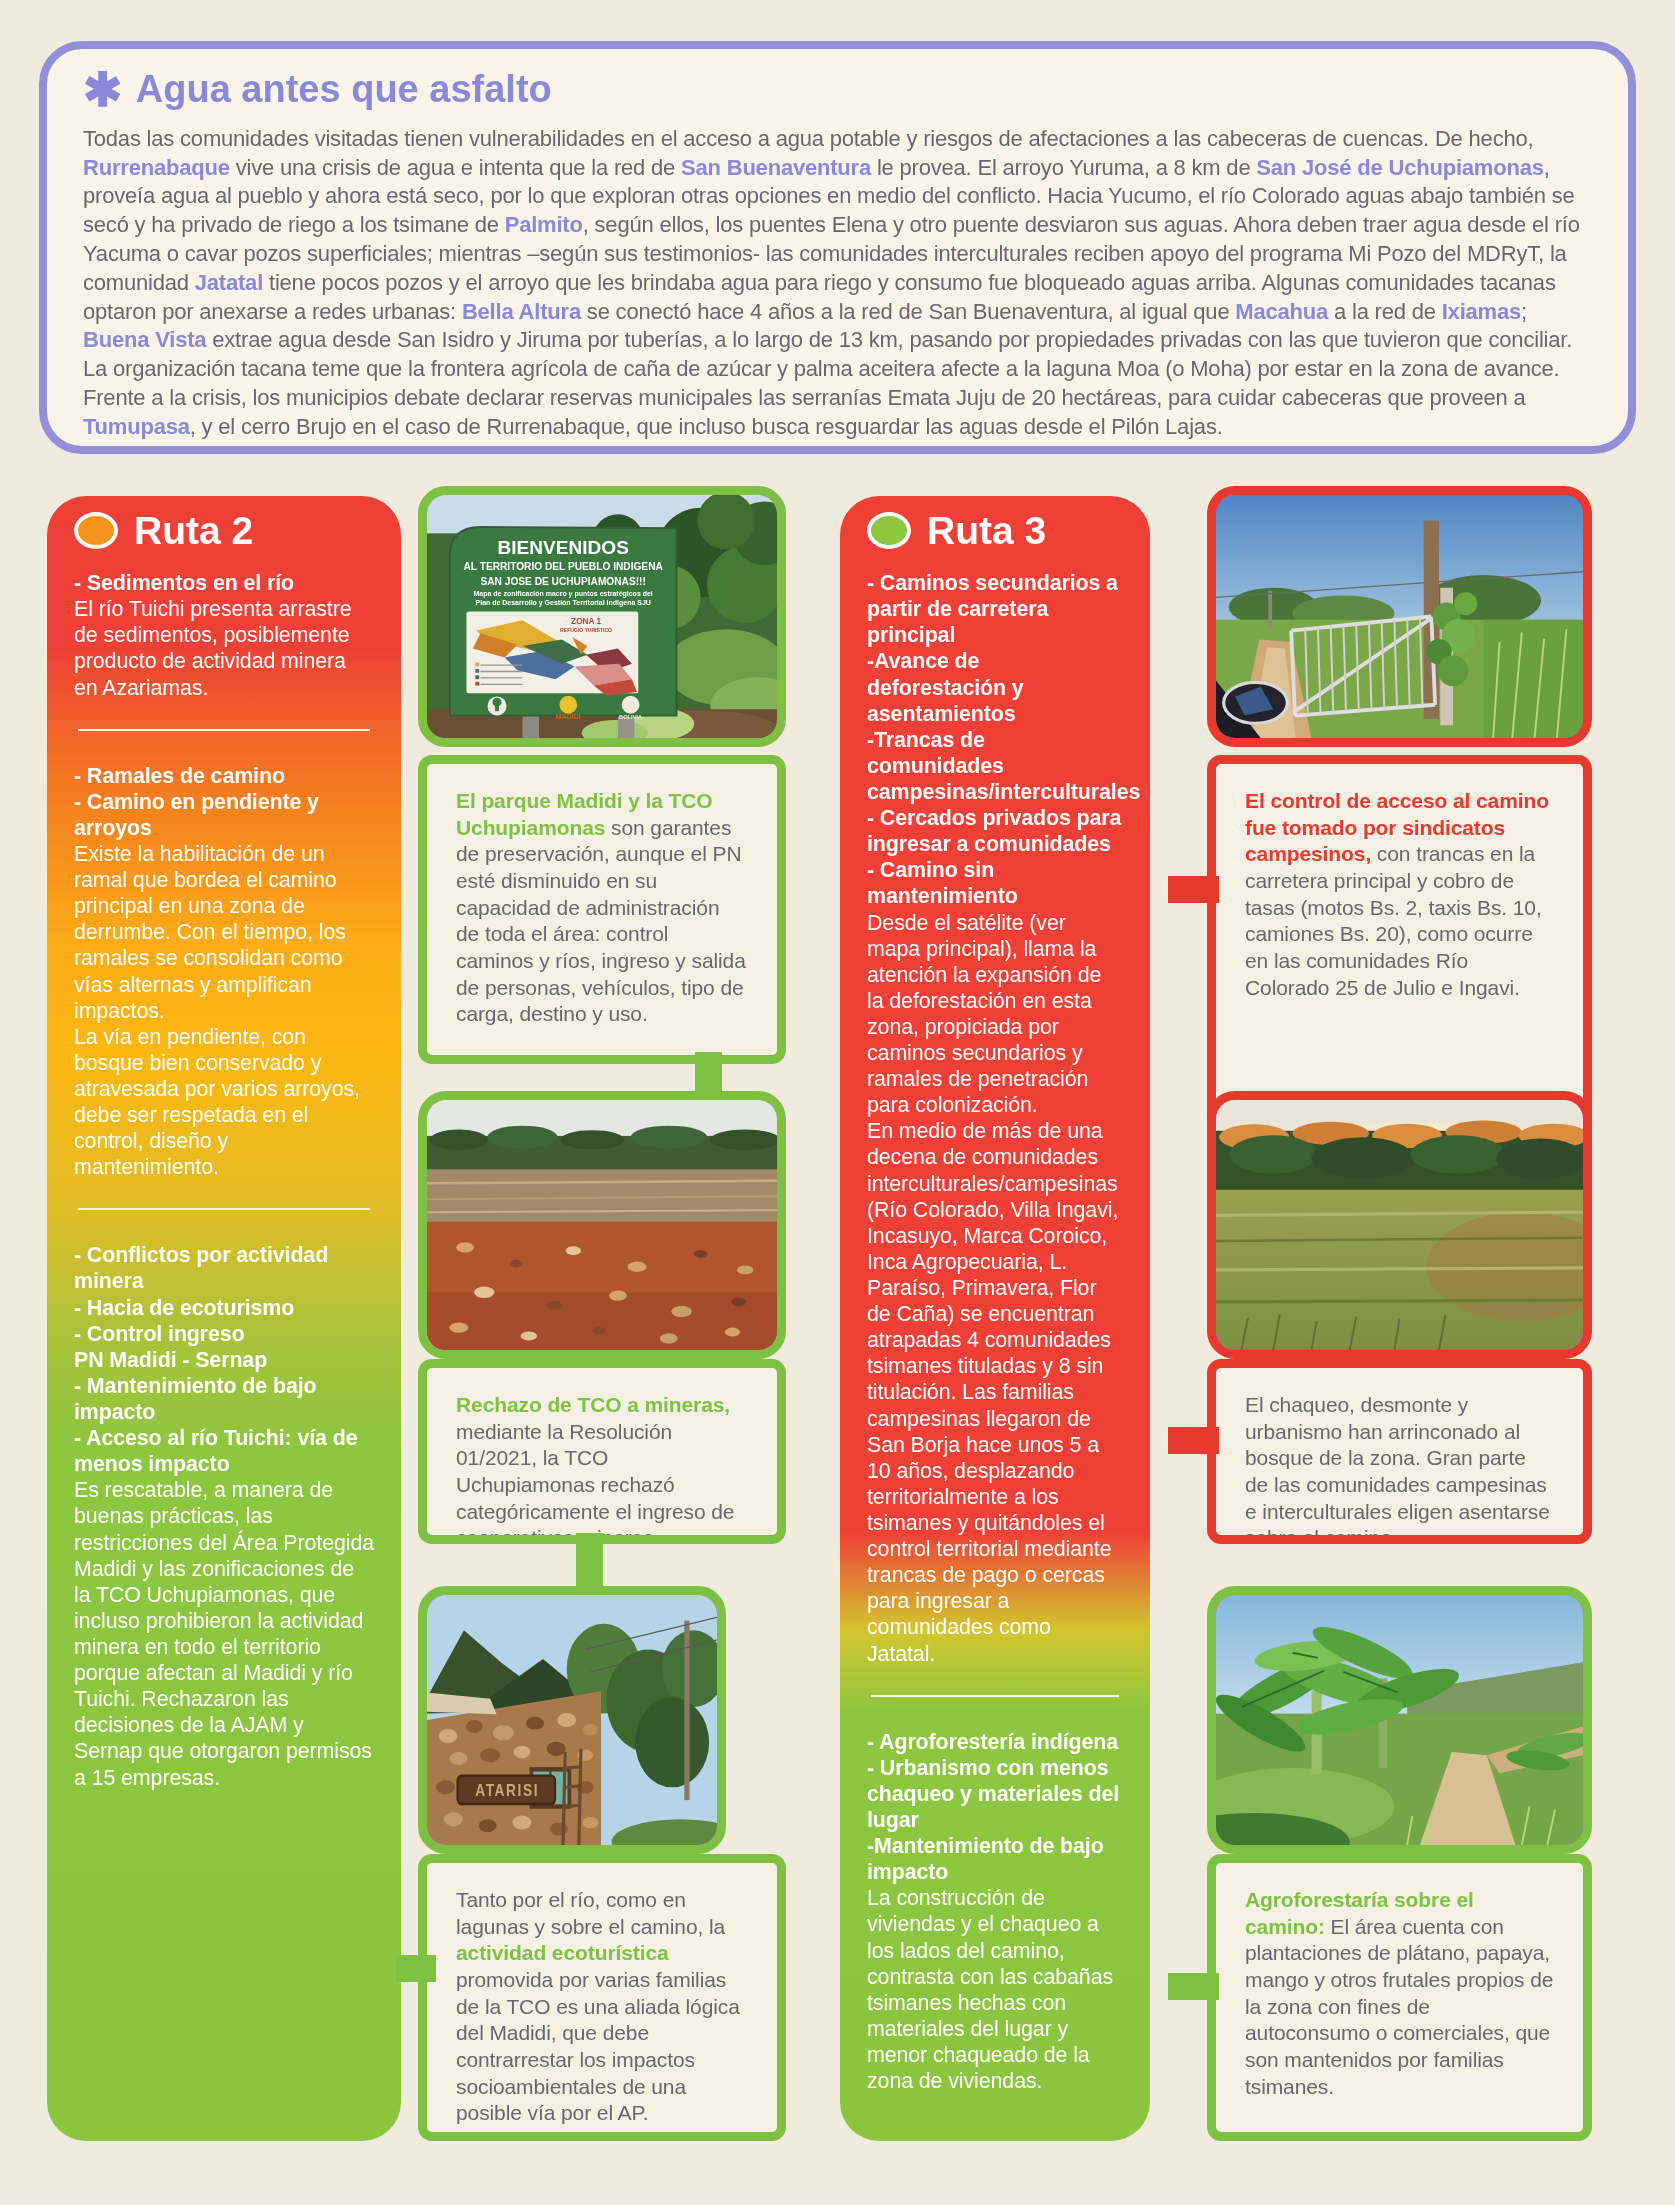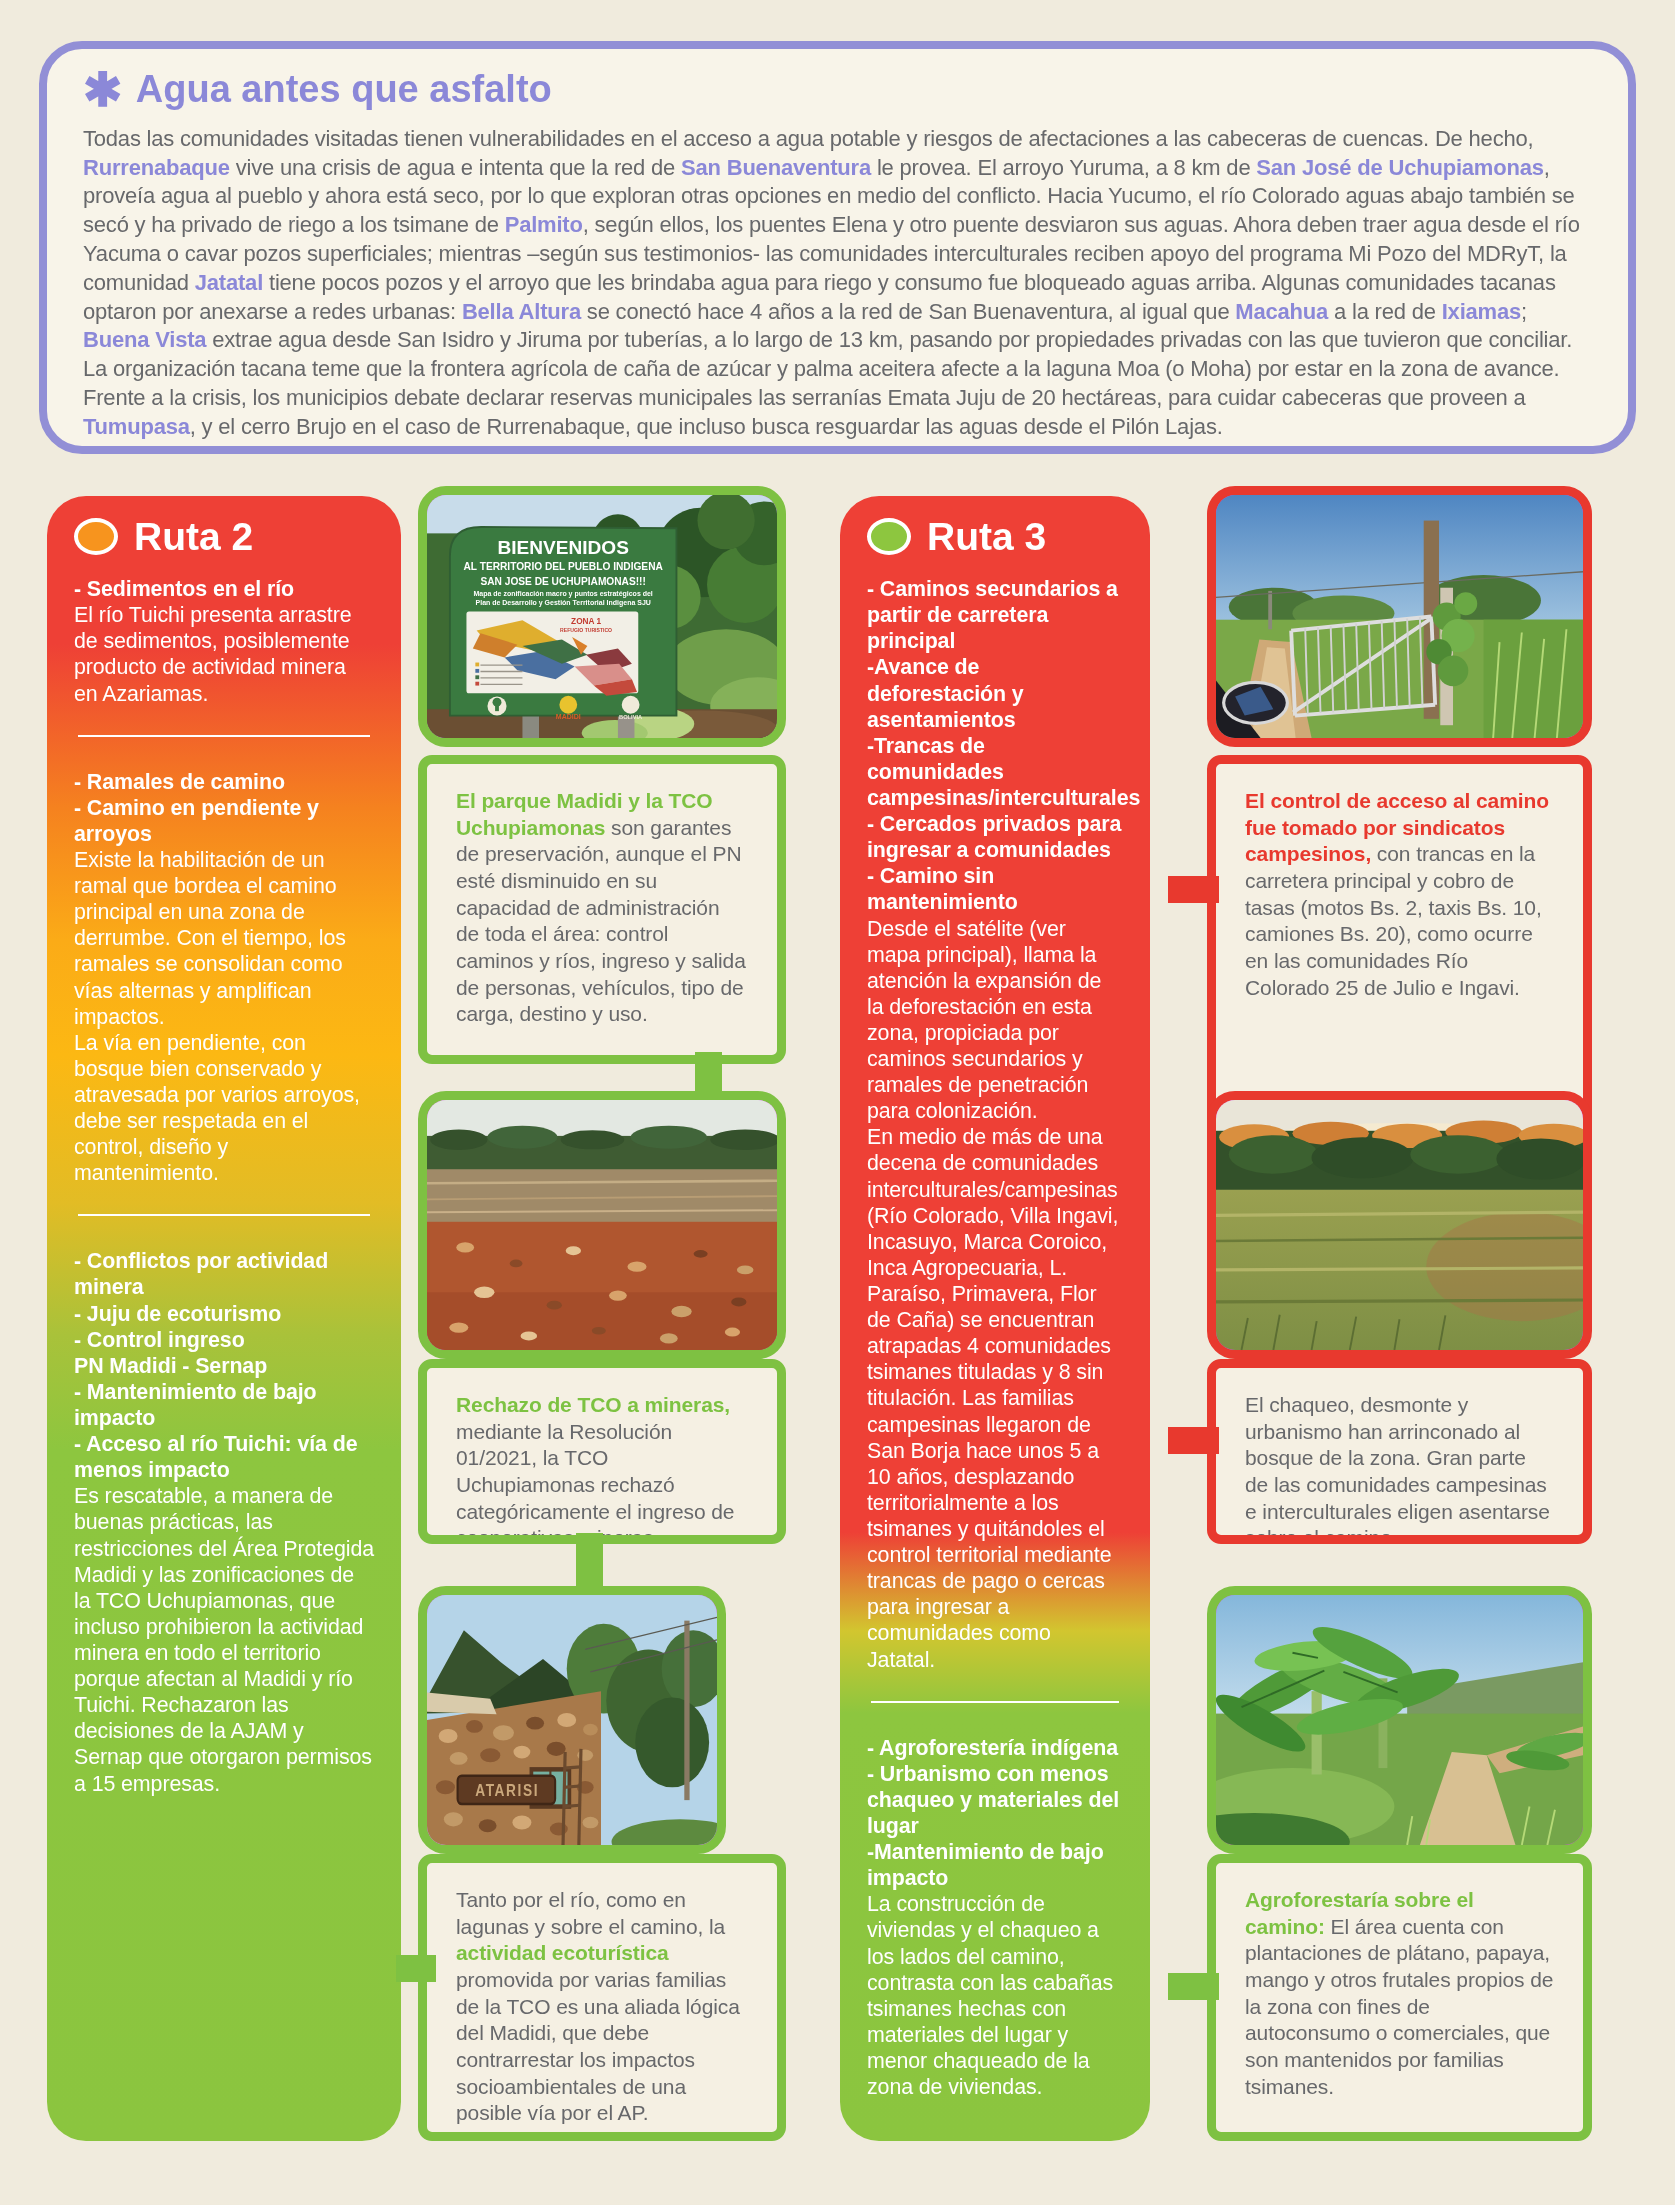--- a/index.html
+++ b/index.html
@@ -7,21 +7,21 @@
   .abs{position:absolute;box-sizing:border-box}
 
   
   #intro{left:39px;top:41px;width:1597px;height:413px;background:#f8f4e9;border:8.7px solid #928fd6;border-radius:43px;padding:20px 36px}
   .intro-title{display:flex;align-items:center;gap:13.4px;color:#8b88d8;font-weight:bold;font-size:38px;line-height:1.1}
   .intro-star{font-size:47px;line-height:.9}
   .intro-body{margin-top:13.4px;font-size:22px;line-height:1.31;color:#67686b;letter-spacing:-0.2px}
   .intro-body .hl-purple{color:#8b88d8;font-weight:bold}
 
   
-  .route{border-radius:39px;padding:16px 27px;color:#fff;overflow:hidden}
+  .route{border-radius:39px;padding:10px 27px;color:#fff;overflow:hidden}
   #ruta2{left:47px;top:496px;width:354px;height:1645px;
     background:linear-gradient(180deg,#ee4036 0%,#ee4036 9%,#f5821f 19%,#fbab17 27%,#fcb813 34%,#e2bc25 43%,#a9c23a 51%,#8dc63f 58%,#8bc53f 100%)}
   #ruta3{left:840px;top:496px;width:310px;height:1645px;
     background:linear-gradient(180deg,#ee4036 0%,#ee4036 63%,#d2c62f 69%,#8dc63f 74%,#8bc53f 100%)}
   .route-title{display:flex;align-items:center;gap:16px;font-size:39px;font-weight:bold;margin:2.7px 0 17.4px}
   .route-dot{width:36px;height:29px;border-radius:50%;border:4.7px solid #fff}
   .blk-h{font-weight:bold;font-size:21.4px;line-height:1.22;margin:0;letter-spacing:-0.1px}
   .blk-p{font-size:21.4px;line-height:1.22;margin:0;letter-spacing:-0.1px}
   .rule{border-top:2.7px solid #fff;margin:28px 4px 32px}
 
@@ -57,21 +57,21 @@
   <div>
       <div class="blk-h">- Sedimentos en el río</div>
       <div class="blk-p">El río Tuichi presenta arrastre de sedimentos, posiblemente producto de actividad minera en Azariamas.</div>
       <div class="rule"></div>
       <div class="blk-h">- Ramales de camino</div>
       <div class="blk-h">- Camino en pendiente y arroyos</div>
       <div class="blk-p">Existe la habilitación de un ramal que bordea el camino principal en una zona de derrumbe. Con el tiempo, los ramales se consolidan como vías alternas y amplifican impactos.</div>
       <div class="blk-p">La vía en pendiente, con bosque bien conservado y atravesada por varios arroyos, debe ser respetada en el control, diseño y mantenimiento.</div>
       <div class="rule"></div>
       <div class="blk-h">- Conflictos por actividad minera</div>
-      <div class="blk-h">- Juju de ecoturismo</div>
+      <div class="blk-h">- Hacia de ecoturismo</div>
       <div class="blk-h">- Control ingreso</div>
       <div class="blk-h">PN Madidi - Sernap</div>
       <div class="blk-h">- Mantenimiento de bajo impacto</div>
       <div class="blk-h">- Acceso al río Tuichi: vía de menos impacto</div>
       <div class="blk-p">Es rescatable, a manera de buenas prácticas, las restricciones del Área Protegida Madidi y las zonificaciones de la TCO Uchupiamonas, que incluso prohibieron la actividad minera en todo el territorio porque afectan al Madidi y río Tuichi. Rechazaron las decisiones de la AJAM y Sernap que otorgaron permisos a 15 empresas.</div>
     </div>
 </div>
 
 <div class="abs route" id="ruta3">
   <div class="route-title">

